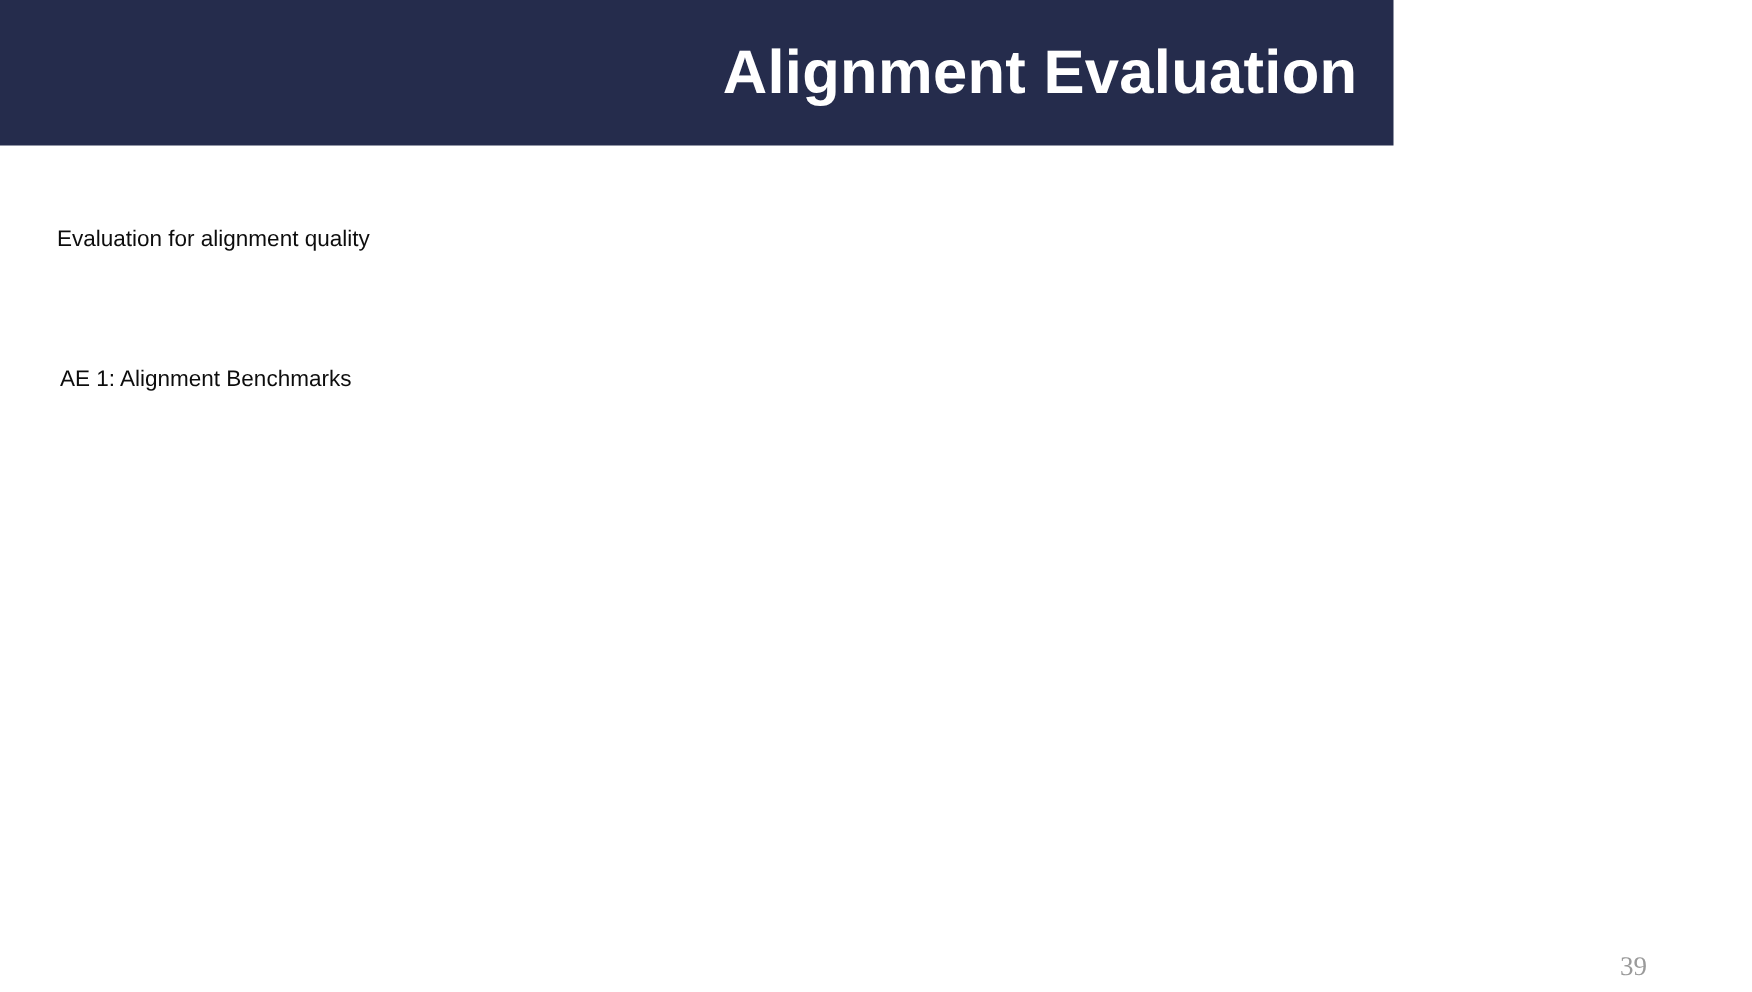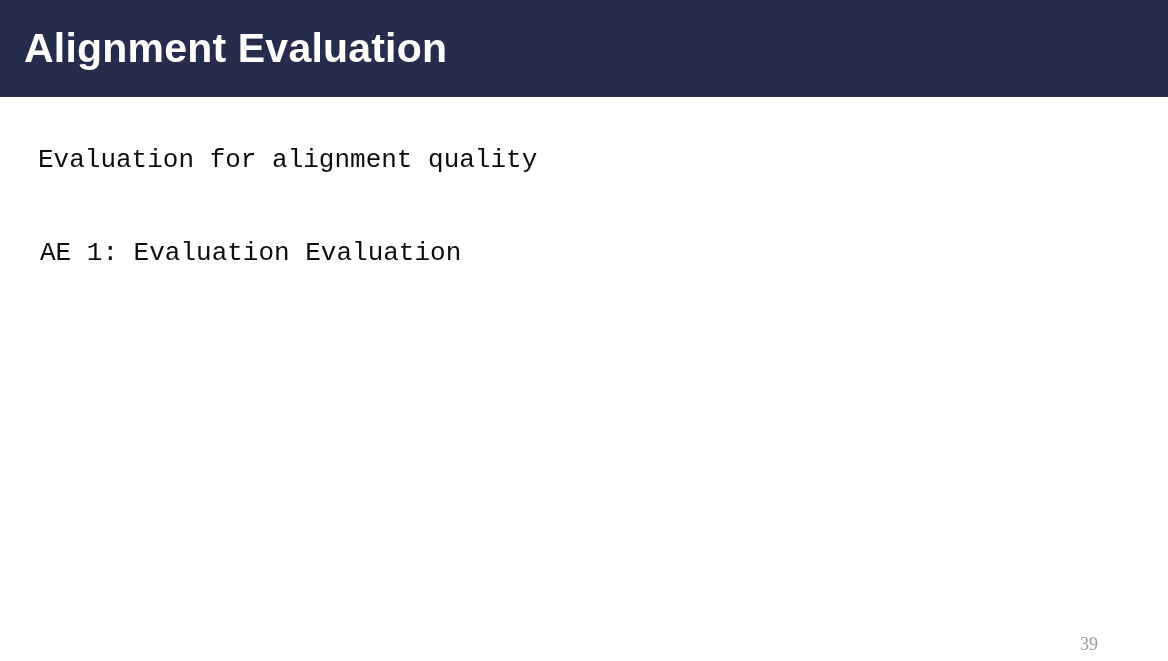--- a/index.html
+++ b/index.html
@@ -17,26 +17,26 @@
     position: relative;
     width: 1168px;
     height: 661px;
     background: #ffffff;
     box-sizing: border-box;
   }
   .title-banner {
     position: absolute;
     left: 0;
     top: 0;
-    width: 1168px;
+    width: 929px;
     height: 97px;
     background: #252c4c;
     display: flex;
     align-items: center;
-    justify-content: flex-start;
+    justify-content: flex-end;
   }
   .slide-title {
     font-family: "Liberation Sans", sans-serif;
     font-weight: bold;
     font-size: 41px;
     line-height: 1;
     color: #ffffff;
     letter-spacing: 0.2px;
     text-align: center;
     margin: 0;
@@ -46,22 +46,22 @@
   .body-area {
     position: absolute;
     left: 0;
     top: 97px;
     width: 1168px;
     height: 564px;
   }
   .body-line {
     position: absolute;
     left: 38px;
-    font-family: Liberation Mono, monospace;
-    font-size: 26px;
+    font-family: Liberation Sans, sans-serif;
+    font-size: 15px;
     line-height: 26px;
     color: #0d0d0d;
     white-space: nowrap;
   }
   .line-intro {
     top: 50px;
   }
   .line-ae1 {
     top: 143px;
     left: 40px;
@@ -87,20 +87,20 @@
 <div class="slide">
 
   <div class="title-banner">
     <h1 class="slide-title">Alignment Evaluation</h1>
   </div>
 
   <div class="body-area">
 
     <div class="body-line line-intro">Evaluation for alignment quality</div>
 
-    <div class="body-line line-ae1">AE 1: Evaluation Evaluation</div>
+    <div class="body-line line-ae1">AE 1: Alignment Benchmarks</div>
 
 
   </div>
 
   <div class="page-number">39</div>
 
 </div>
 
 </body></html>

